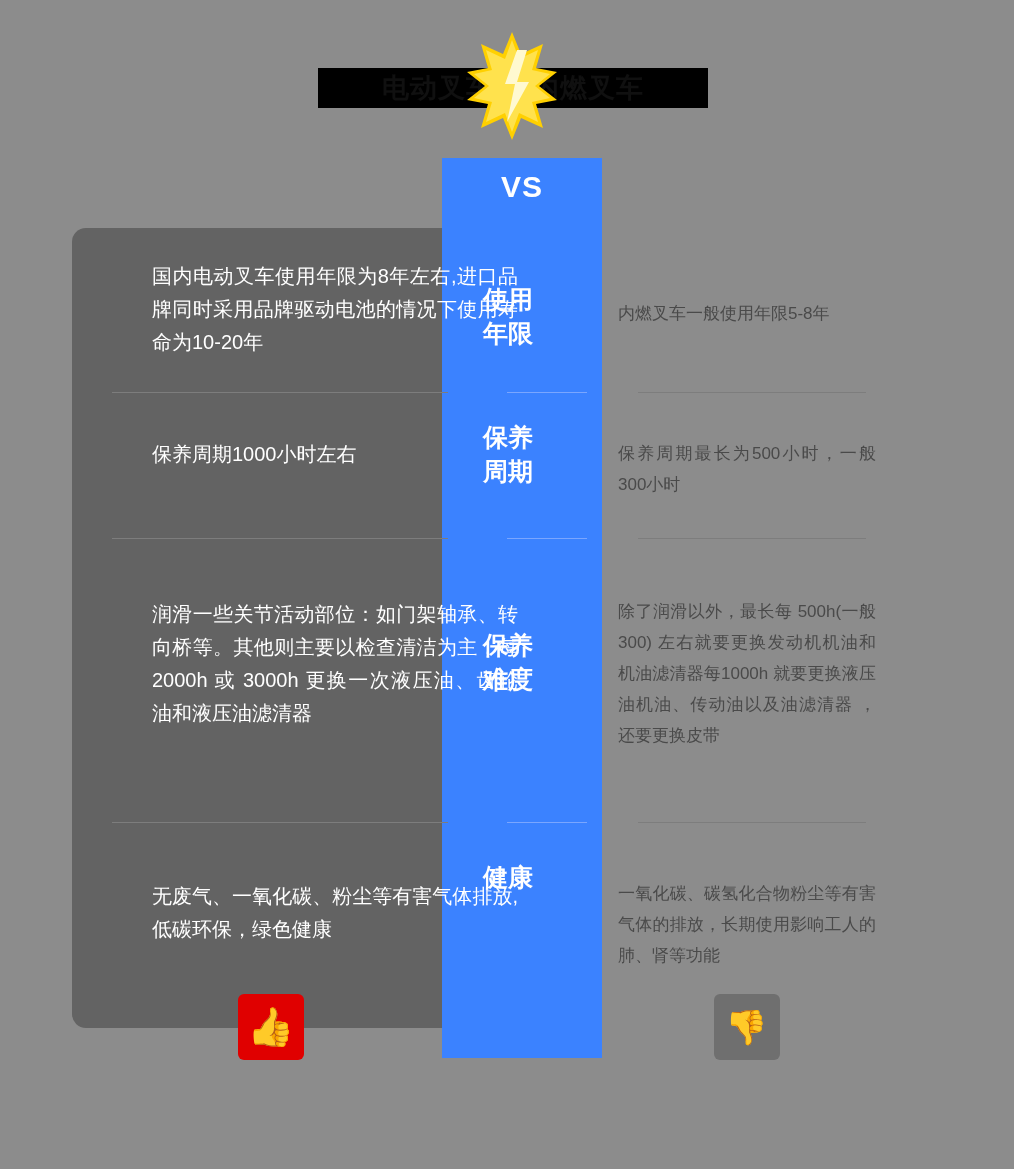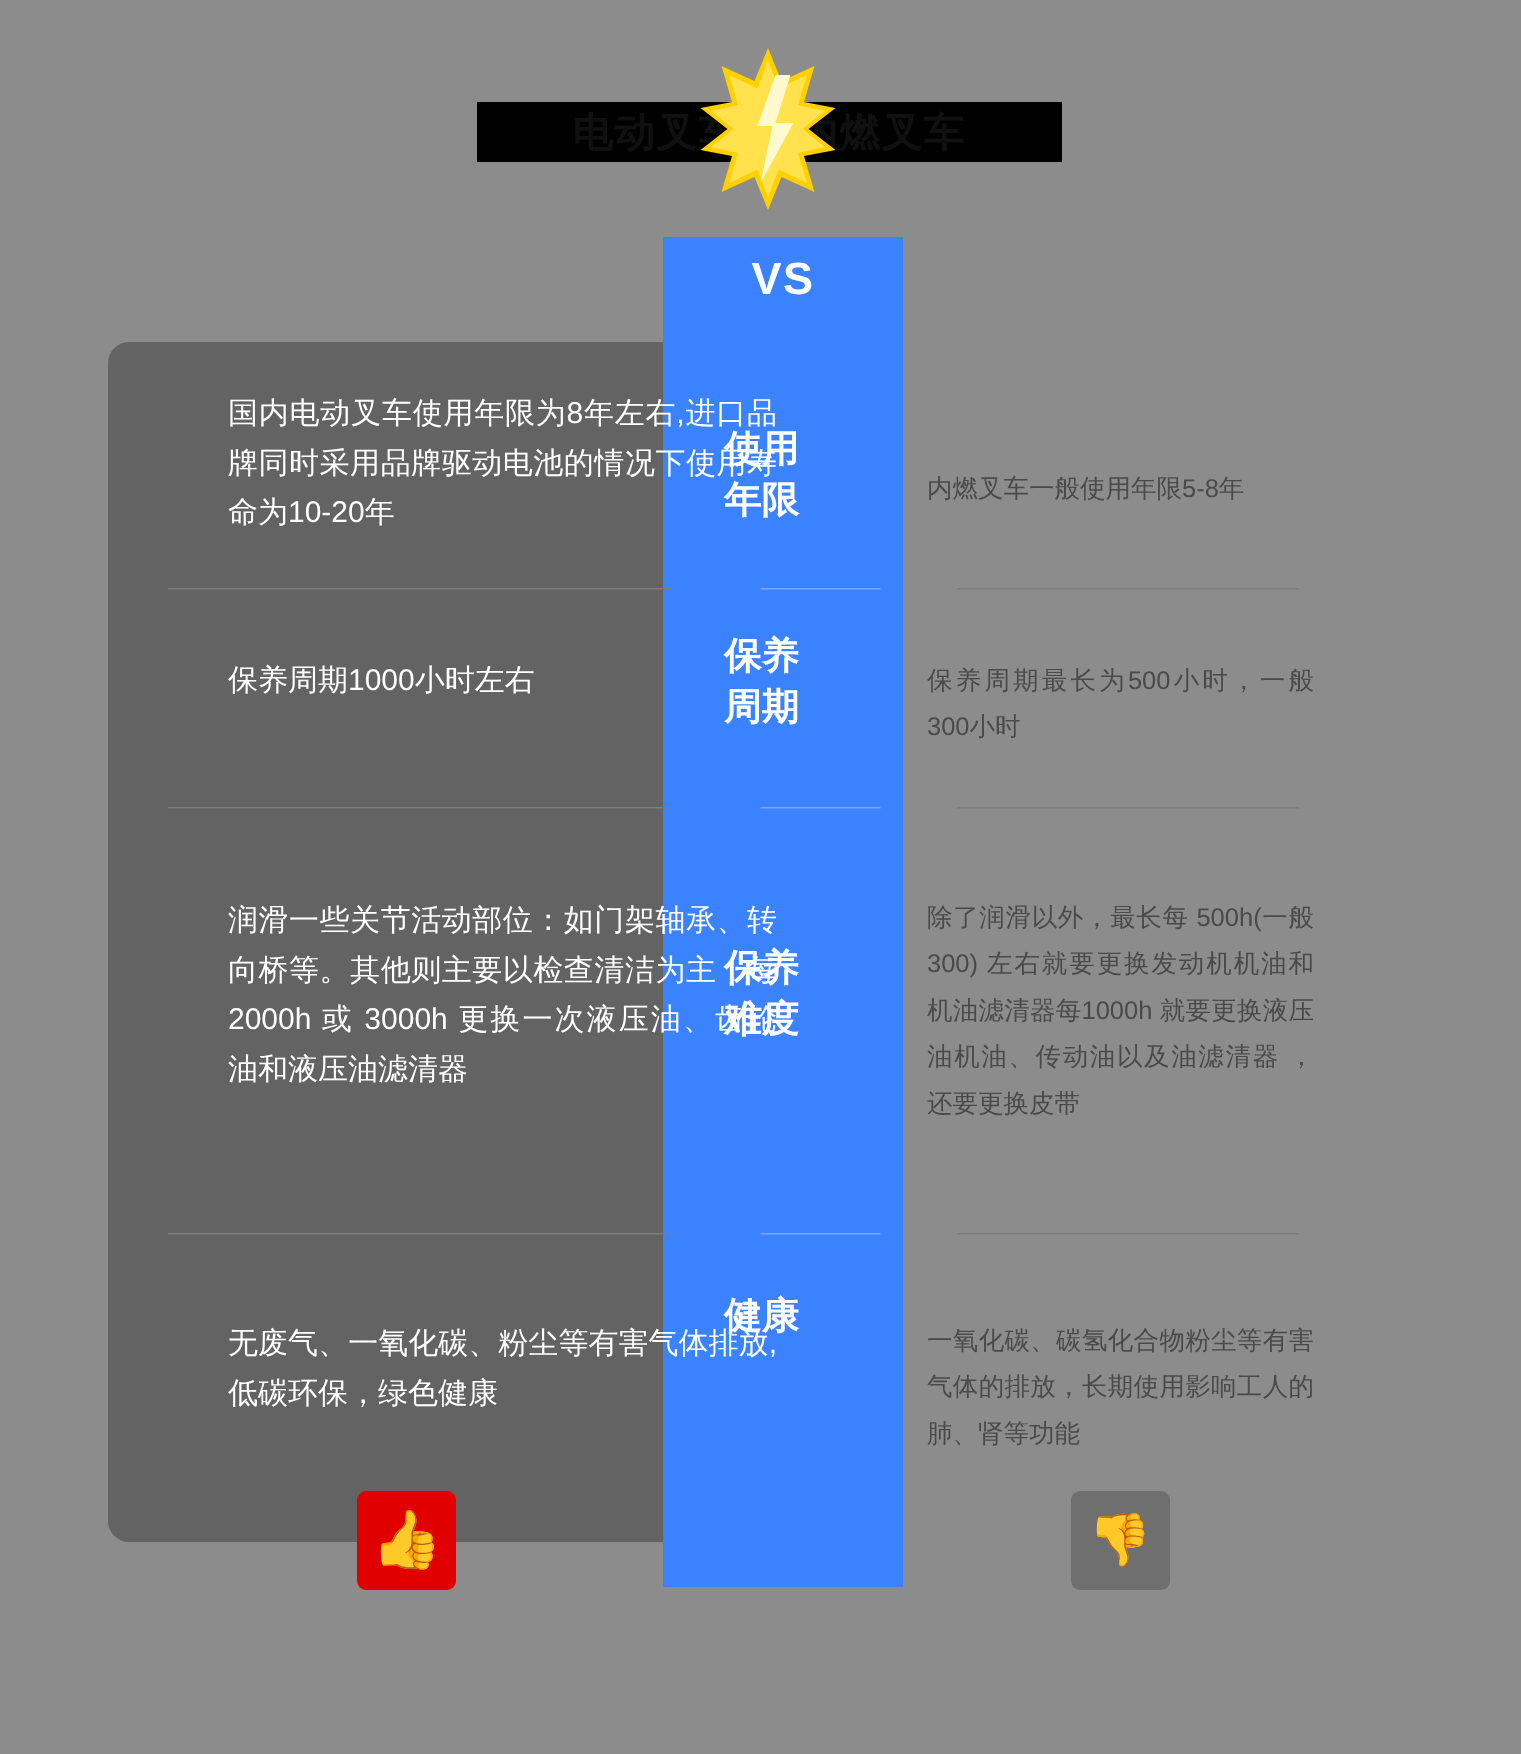--- a/index.html
+++ b/index.html
@@ -195,21 +195,21 @@
 <div class="left-panel"></div>
 <div class="center-panel"></div>
 <div class="vs-label">VS</div>
 
 <div class="row">
   <div class="row-left" style="top:260px;">国内电动叉车使用年限为8年左右,进口品牌同时采用品牌驱动电池的情况下使用寿命为10-20年</div>
   <div class="row-center" style="top:282px;">
     <div>使用</div>
     <div>年限</div>
   </div>
-  <div class="row-right" style="top:310px;">内燃叉车一般使用年限5-8年</div>
+  <div class="row-right" style="top:298px;">内燃叉车一般使用年限5-8年</div>
   <div class="div-left" style="top:392px;"></div>
   <div class="div-center" style="top:392px;"></div>
   <div class="div-right" style="top:392px;"></div>
 </div>
 
 <div class="row">
   <div class="row-left" style="top:438px;">保养周期1000小时左右</div>
   <div class="row-center" style="top:420px;">
     <div>保养</div>
     <div>周期</div>

